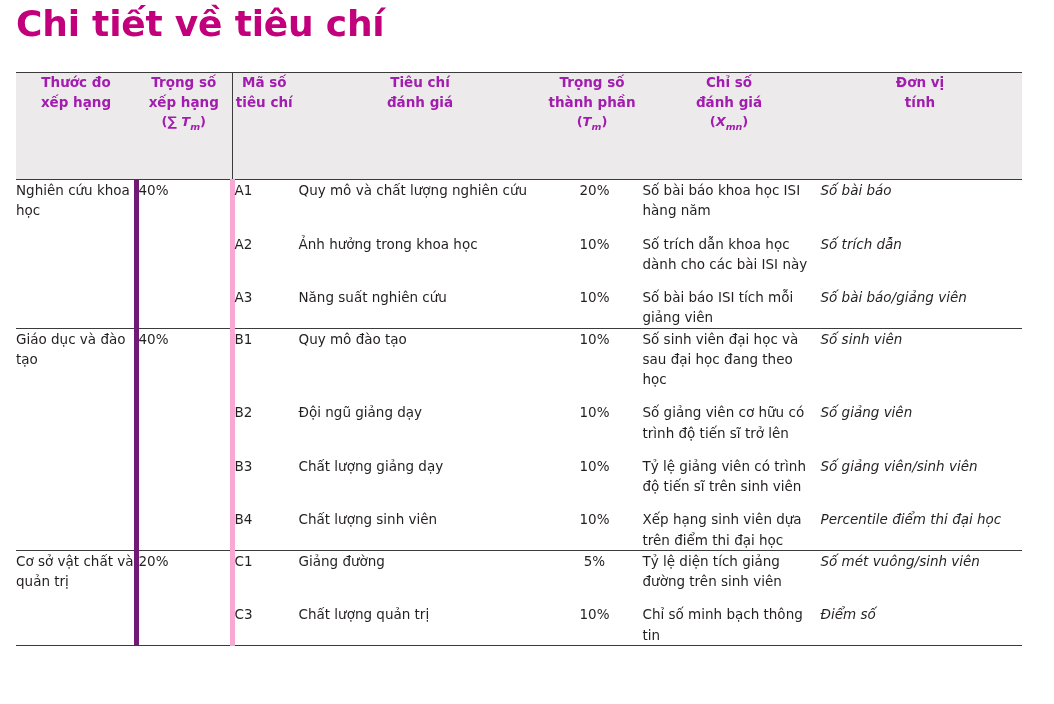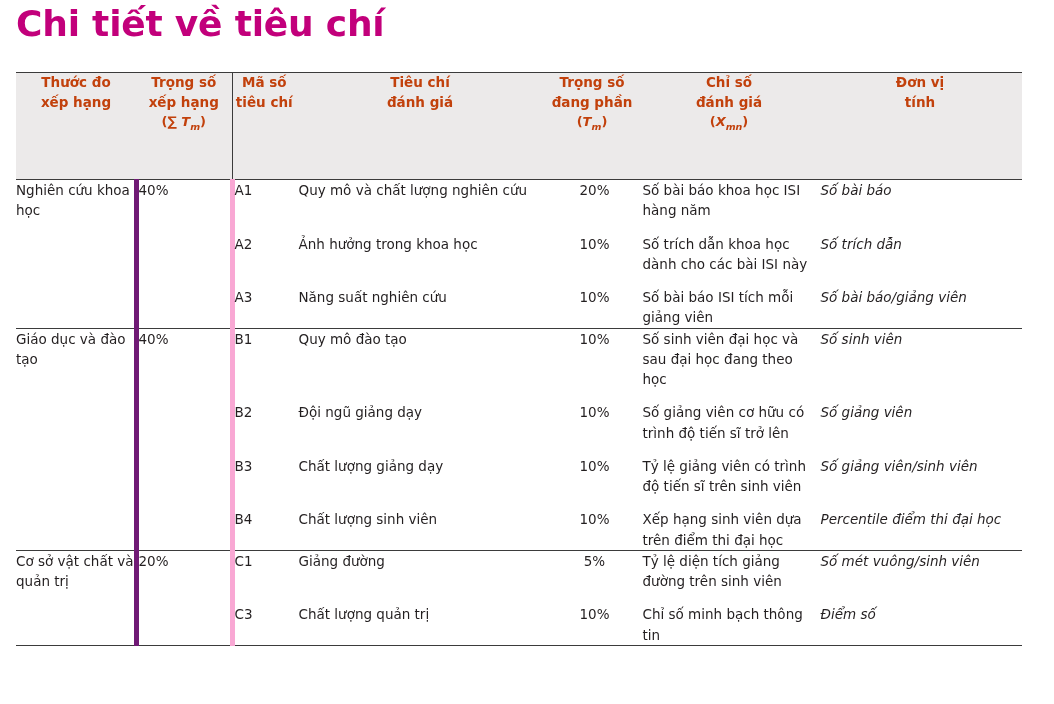--- a/index.html
+++ b/index.html
@@ -48,21 +48,21 @@
   
   thead tr {
     background: #eceaea;
   }
   thead th {
     border-top: 1px solid #3b3b3b;
     border-bottom: 1px solid #3b3b3b;
     height: 106px;
     font-size: 13.5px;
     font-weight: bold;
-    color: #c2410c;
+    color: #a21caf;
     text-align: center;
     line-height: 1.45;
     padding: 14px 4px 0 4px;
   }
   thead th.divider-right {
     border-right: 1px solid #3b3b3b;
   }
   .hdr-sub {
     font-weight: bold;
     font-style: italic;
@@ -171,21 +171,21 @@
           <th>
             <span>Mã số</span><br>
             <span>tiêu chí</span>
           </th>
           <th>
             <span>Tiêu chí</span><br>
             <span>đánh giá</span>
           </th>
           <th>
             <span>Trọng số</span><br>
-            <span>đang phần</span><br>
+            <span>thành phần</span><br>
             <span class="hdr-sub"><span class="paren">(</span><span class="sym">T</span><span class="sub">m</span><span class="paren">)</span></span>
           </th>
           <th>
             <span>Chỉ số</span><br>
             <span>đánh giá</span><br>
             <span class="hdr-sub"><span class="paren">(</span><span class="sym">X</span><span class="sub">mn</span><span class="paren">)</span></span>
           </th>
           <th>
             <span>Đơn vị</span><br>
             <span>tính</span>

